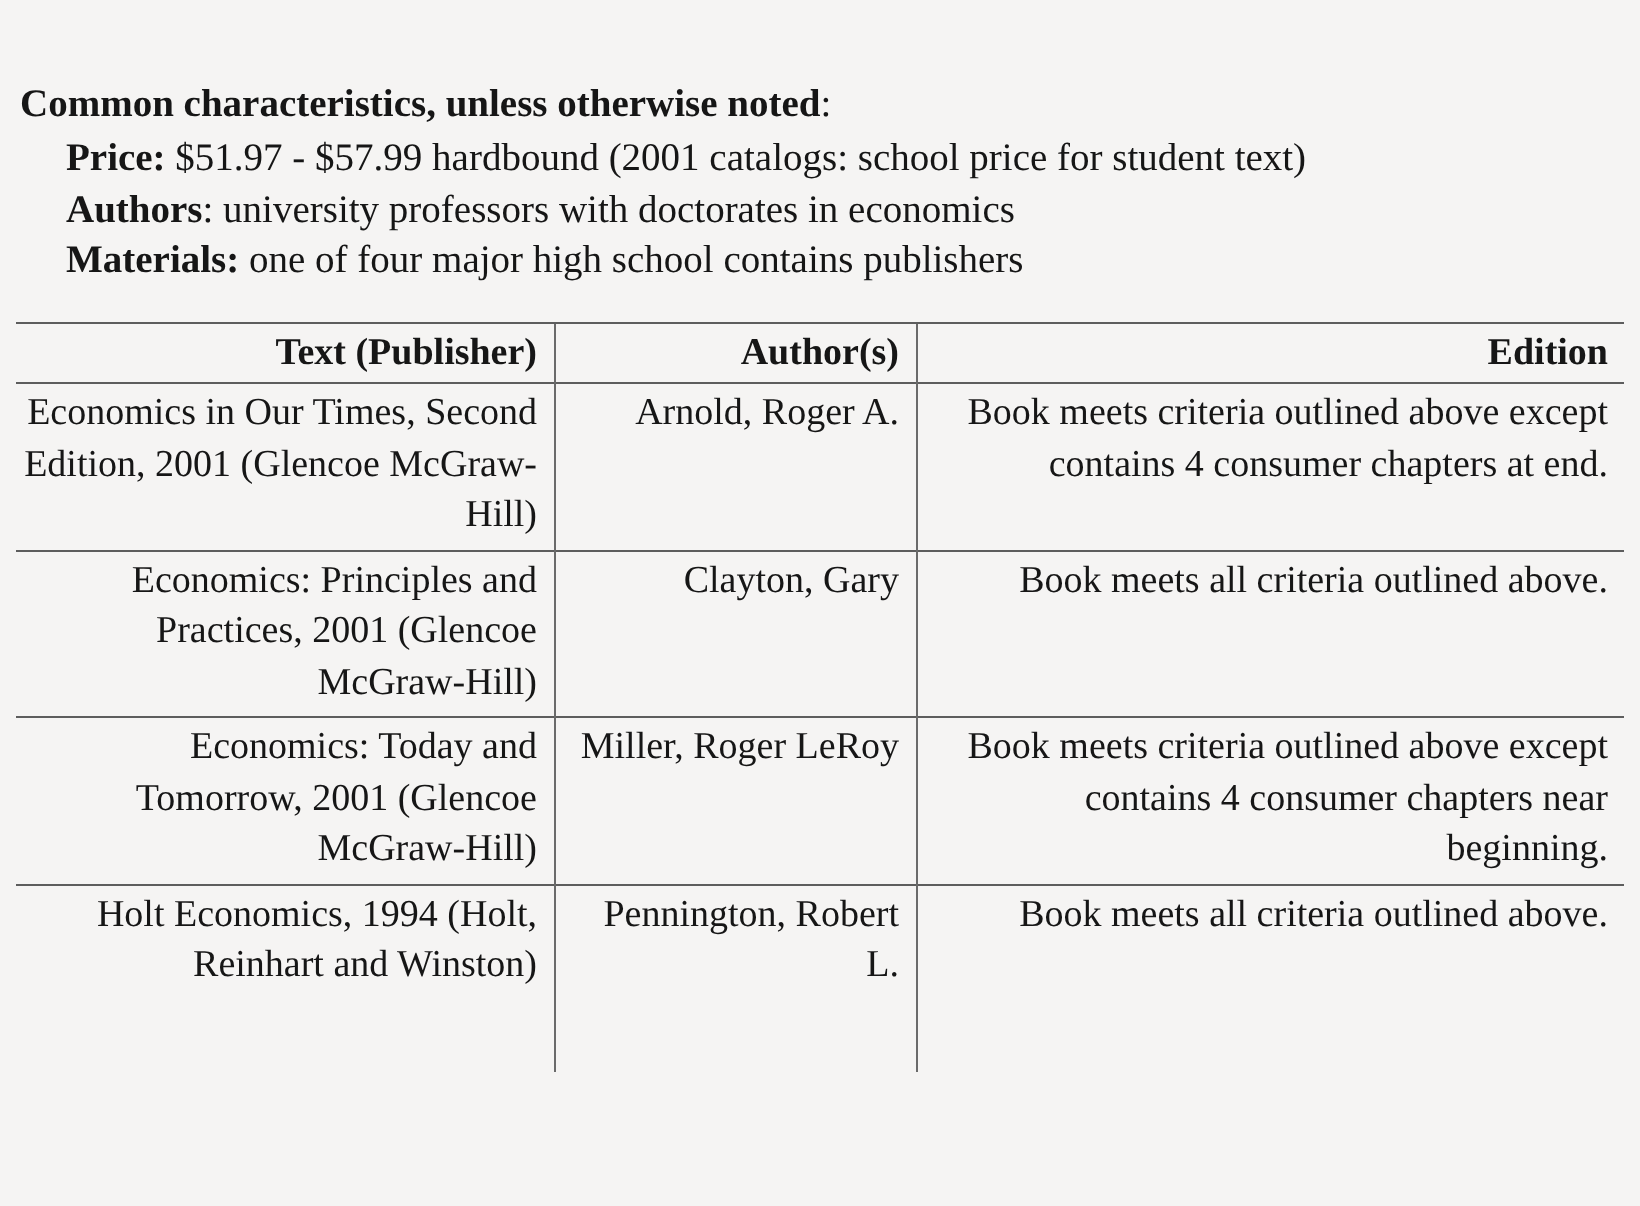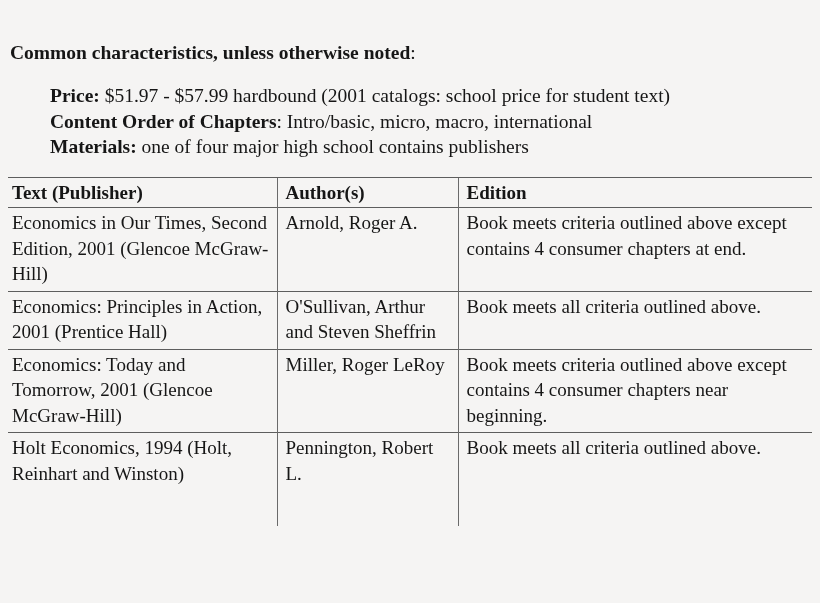--- a/index.html
+++ b/index.html
@@ -26,21 +26,21 @@
     padding: 40px 10px 0 10px;
   }
   .intro-title {
     font-size: 19.5px;
     line-height: 26px;
     margin: 0 0 1px 0;
   }
   .intro-title .lead { font-weight: bold; }
   .intro-list {
     list-style: none;
-    margin: 17px;
+    margin: 0;
     padding: 0 0 0 23px;
   }
   .intro-list li {
     font-size: 19.5px;
     line-height: 25.6px;
     white-space: nowrap;
   }
   .intro-list .lead {
     font-weight: bold;
   }
@@ -57,21 +57,21 @@
     font-size: 19px;
   }
   table.cmp col.c1 { width: 269px; }
   table.cmp col.c2 { width: 181px; }
   table.cmp col.c3 { width: 354px; }
 
   table.cmp th, table.cmp td {
     vertical-align: top;
     padding: 2px 8px 4px 8px;
     line-height: 25.5px;
-    text-align: left;
+    text-align: right;
     border-top: 1.6px solid #5d5d5d;
     border-bottom: none;
   }
   table.cmp th {
     font-weight: bold;
     padding-bottom: 2px;
   }
   
   table.cmp th.col2, table.cmp td.col2,
   table.cmp th.col3, table.cmp td.col3 {
@@ -92,21 +92,21 @@
 </style>
 </head>
 <body>
 
 <div id="page">
 
   <div class="intro">
     <p class="intro-title"><span class="lead">Common characteristics, unless otherwise noted</span><span>:</span></p>
     <ul class="intro-list">
       <li><span class="lead">Price:</span><span> $51.97 - $57.99 hardbound (2001 catalogs: school price for student text)</span></li>
-      <li><span class="lead">Content Order of Chapters</span><span>: Intro/basic, micro, macro, international</span></li>
+      <li><span class="lead">Authors</span><span>: university professors with doctorates in economics</span></li>
       <li><span class="lead">Materials:</span><span> one of four major high school contains publishers</span></li>
     </ul>
   </div>
 
   <div class="table-wrap">
     <table class="cmp">
       <colgroup>
         <col class="c1">
           <col class="c2">
           <col class="c3">
@@ -119,26 +119,26 @@
         </tr>
       </thead>
       <tbody>
 
         <tr>
           <td class="col1"><span class="title-italic">Economics in Our Times</span><span>,</span> <span>Second Edition, 2001</span> <span>(Glencoe McGraw-Hill)</span></td>
           <td class="col2">Arnold, Roger A.</td>
           <td class="col3">Book meets criteria outlined above except contains 4 consumer chapters at end.</td>
         </tr>
 
-
         <tr>
-          <td class="col1"><span class="title-italic">Economics: Principles in Action</span><span>,</span> <span>2001</span> <span>(Prentice Hall)</span></td>
-          <td class="col2">O'Sullivan, Arthur and Steven Sheffrin</td>
+          <td class="col1"><span class="title-italic">Economics: Principles and Practices,</span><span></span> <span>2001</span> <span>(Glencoe McGraw-Hill)</span></td>
+          <td class="col2">Clayton, Gary</td>
           <td class="col3">Book meets all criteria outlined above.</td>
         </tr>
+
 
         <tr>
           <td class="col1"><span class="title-italic">Economics: Today and Tomorrow</span><span>,</span> <span>2001</span> <span>(Glencoe McGraw-Hill)</span></td>
           <td class="col2">Miller, Roger LeRoy</td>
           <td class="col3">Book meets criteria outlined above except contains 4 consumer chapters near beginning.</td>
         </tr>
 
         <tr class="clipped">
           <td class="col1"><span class="title-italic">Holt Economics</span><span>,</span> <span>1994</span> <span>(Holt, Reinhart and Winston)</span></td>
           <td class="col2">Pennington, Robert L.</td>

